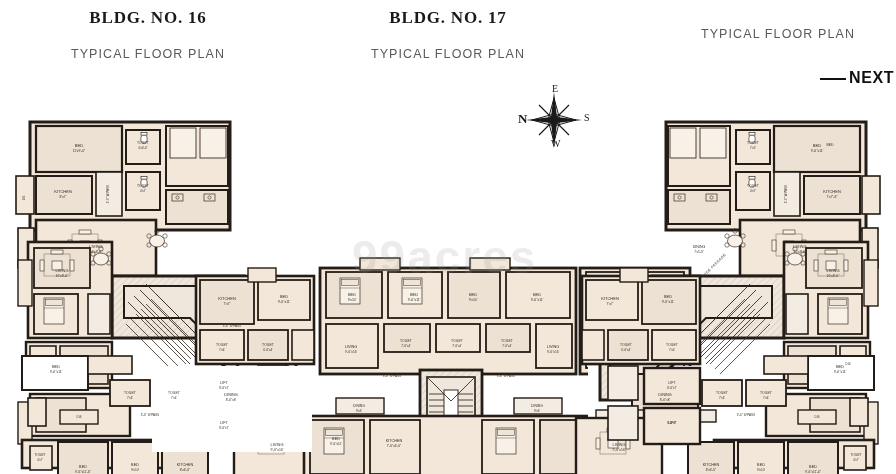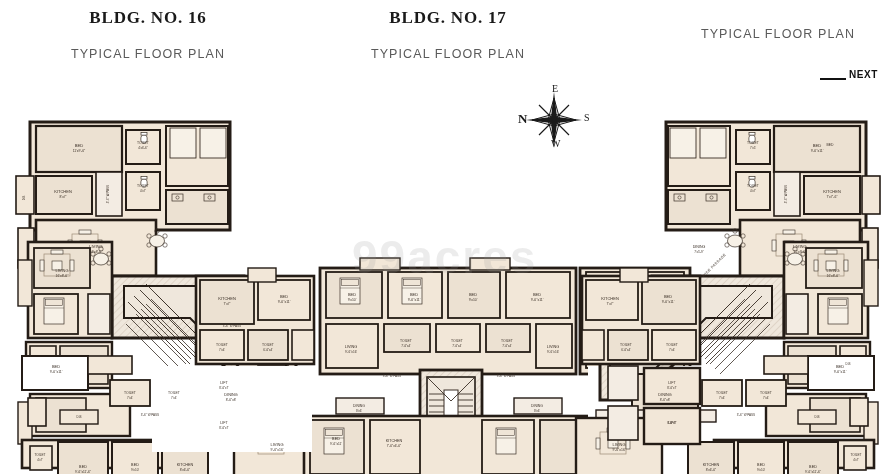--- a/index.html
+++ b/index.html
@@ -25,21 +25,21 @@
     font-family:Liberation Sans, sans-serif;
     font-size:12.5px;letter-spacing:1.1px;color:#5a5a5a;white-space:nowrap;
   }
   #tb-16{left:38px;top:8px;width:220px;}
   #tb-17{left:338px;top:8px;width:220px;}
   #tb-18{left:668px;top:8px;width:220px;}
 
   
   #next-nav{
     position:absolute;left:849px;top:69px;
-    font-size:10px;font-weight:700;letter-spacing:.6px;color:#111;
+    font-size:16px;font-weight:700;letter-spacing:.6px;color:#111;
     cursor:pointer;white-space:nowrap;
   }
   #next-arrow{position:absolute;left:820px;top:78px;width:26px;height:2px;background:#111;}
 
   
   #compass{position:absolute;left:508px;top:84px;width:92px;height:72px;}
   #compass .lbl{position:absolute;font-family:"Liberation Serif",serif;font-size:11px;color:#1a1a1a;}
   #compass .lbl.n{left:10px;top:27px;font-size:13px;font-weight:700;}
   #compass .lbl.e{left:44px;top:-1px;font-size:10px;}
   #compass .lbl.s{left:76px;top:28px;font-size:10px;}

